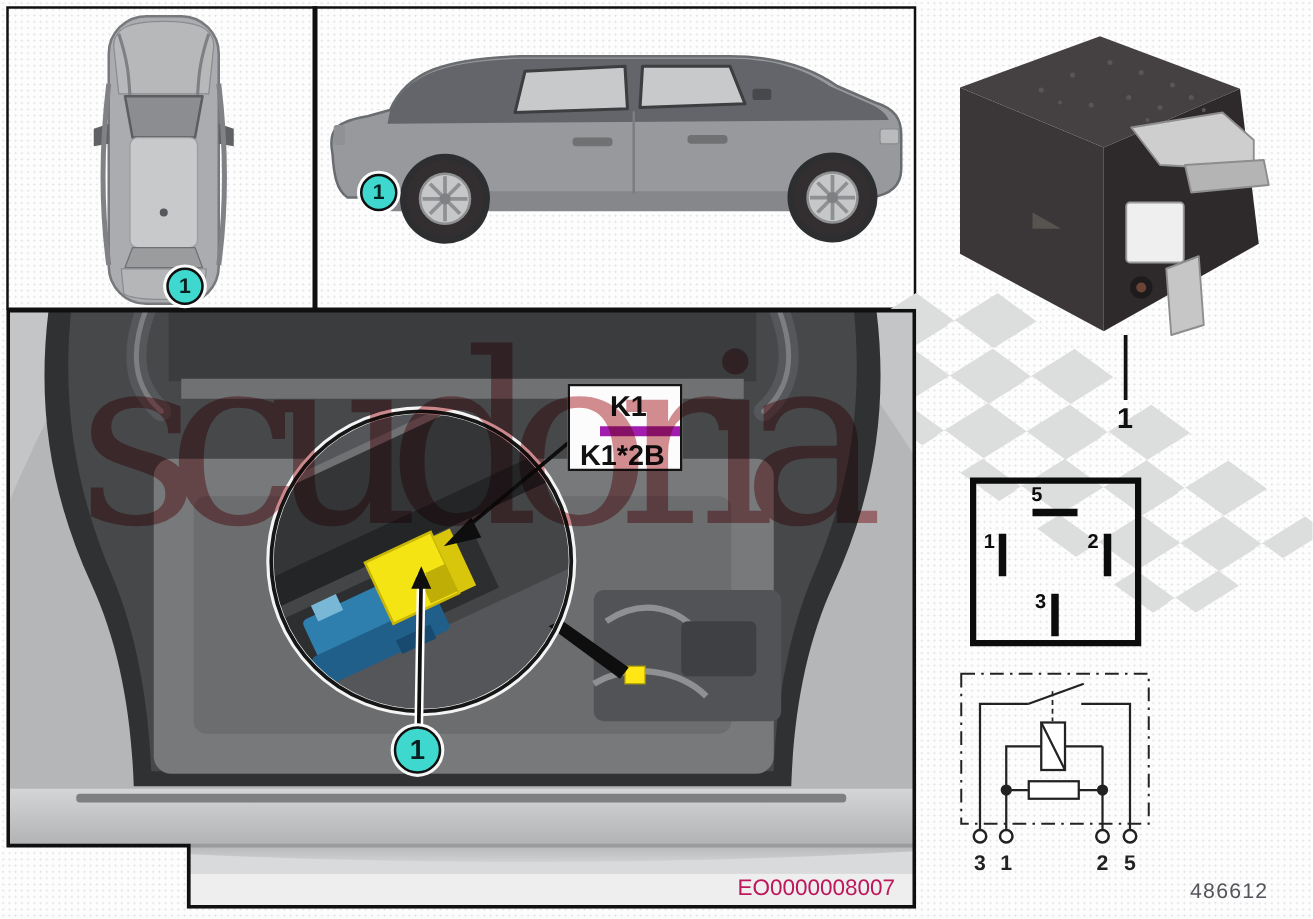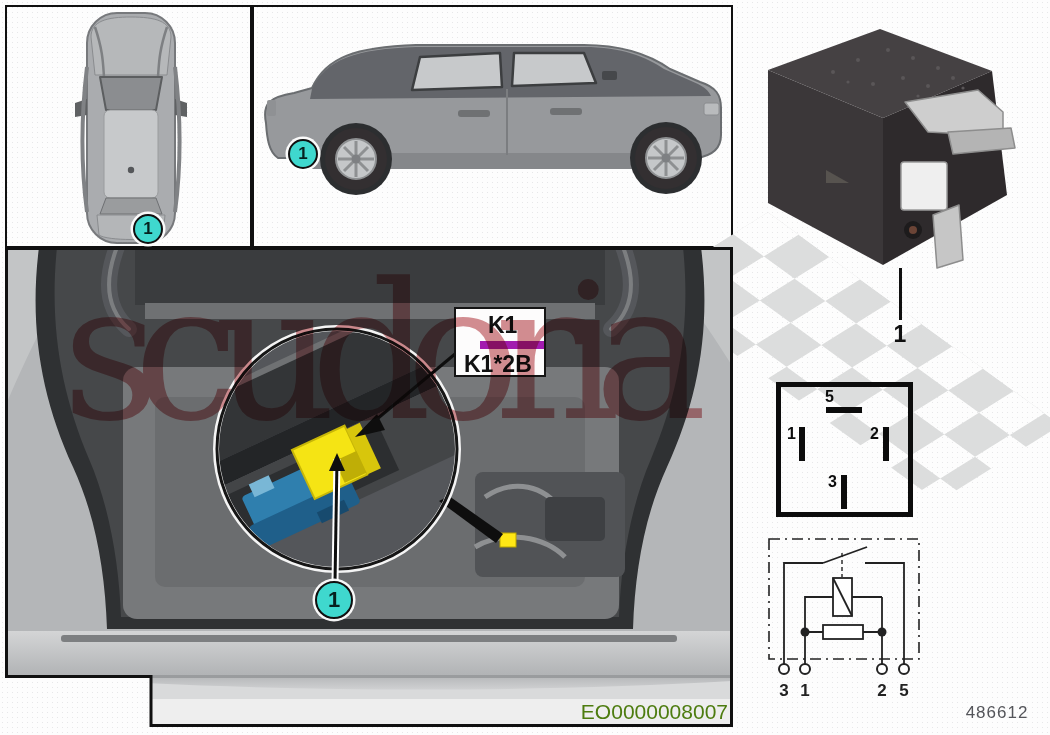--- a/index.html
+++ b/index.html
@@ -57,23 +57,23 @@
     border:5.5px solid #0c0c0c;box-sizing:border-box;
   }
   .pinbox span{position:absolute;font-size:16px;font-weight:bold;color:#0c0c0c;line-height:16px;}
   .pinbox .bar{position:absolute;background:#0c0c0c;}
   .pn5{left:44px;top:2px;}  .bar5{left:45px;top:20px;width:36px;height:6px;}
   .pn1{left:6px;top:39px;}  .bar1{left:18px;top:40px;width:6px;height:34px;}
   .pn2{left:89px;top:39px;} .bar2{left:102px;top:40px;width:6px;height:34px;}
   .pn3{left:47px;top:87px;} .bar3{left:60px;top:88px;width:6px;height:34px;}
   .circuit{left:765px;top:535px;width:160px;height:170px;z-index:4;}
   .partnum{left:952px;top:703px;width:90px;font-size:17px;color:#54555a;
-    letter-spacing:1px;z-index:4;text-align:center;}
-  .eocode{left:578px;top:700px;width:150px;font-size:21px;color:#4d7c0f;
-    text-align:right;z-index:6;}
+    letter-spacing:1px;z-index:4;}
+  .eocode{left:578px;top:700px;width:150px;font-size:18px;color:#be185d;
+    text-align:center;z-index:6;}
   svg{display:block;}
   svg text{font-family:"Liberation Sans",sans-serif;}
 </style>
 </head>
 <body>
 
 <div class="panel panel-top">
   <svg width="244" height="238" viewBox="0 0 244 238">
     <g stroke-linejoin="round">
       <rect x="80" y="6" width="88" height="230" rx="30" fill="#aaacaf" stroke="#77797c" stroke-width="2"></rect>

